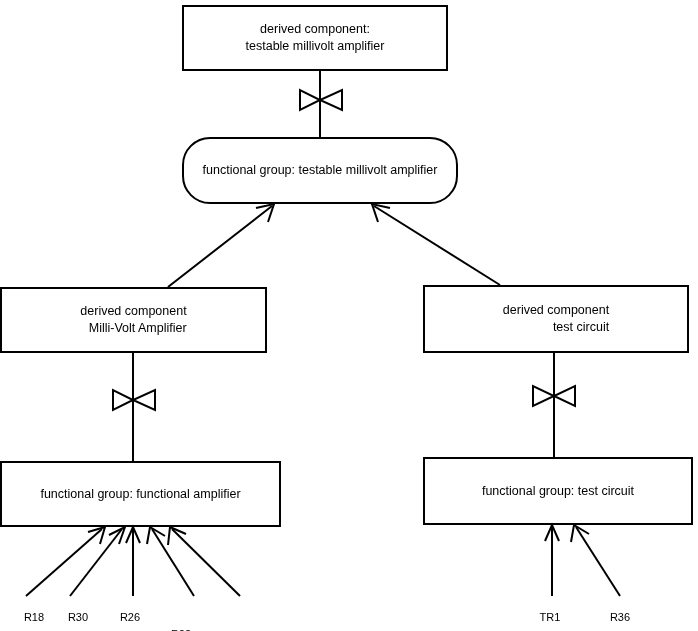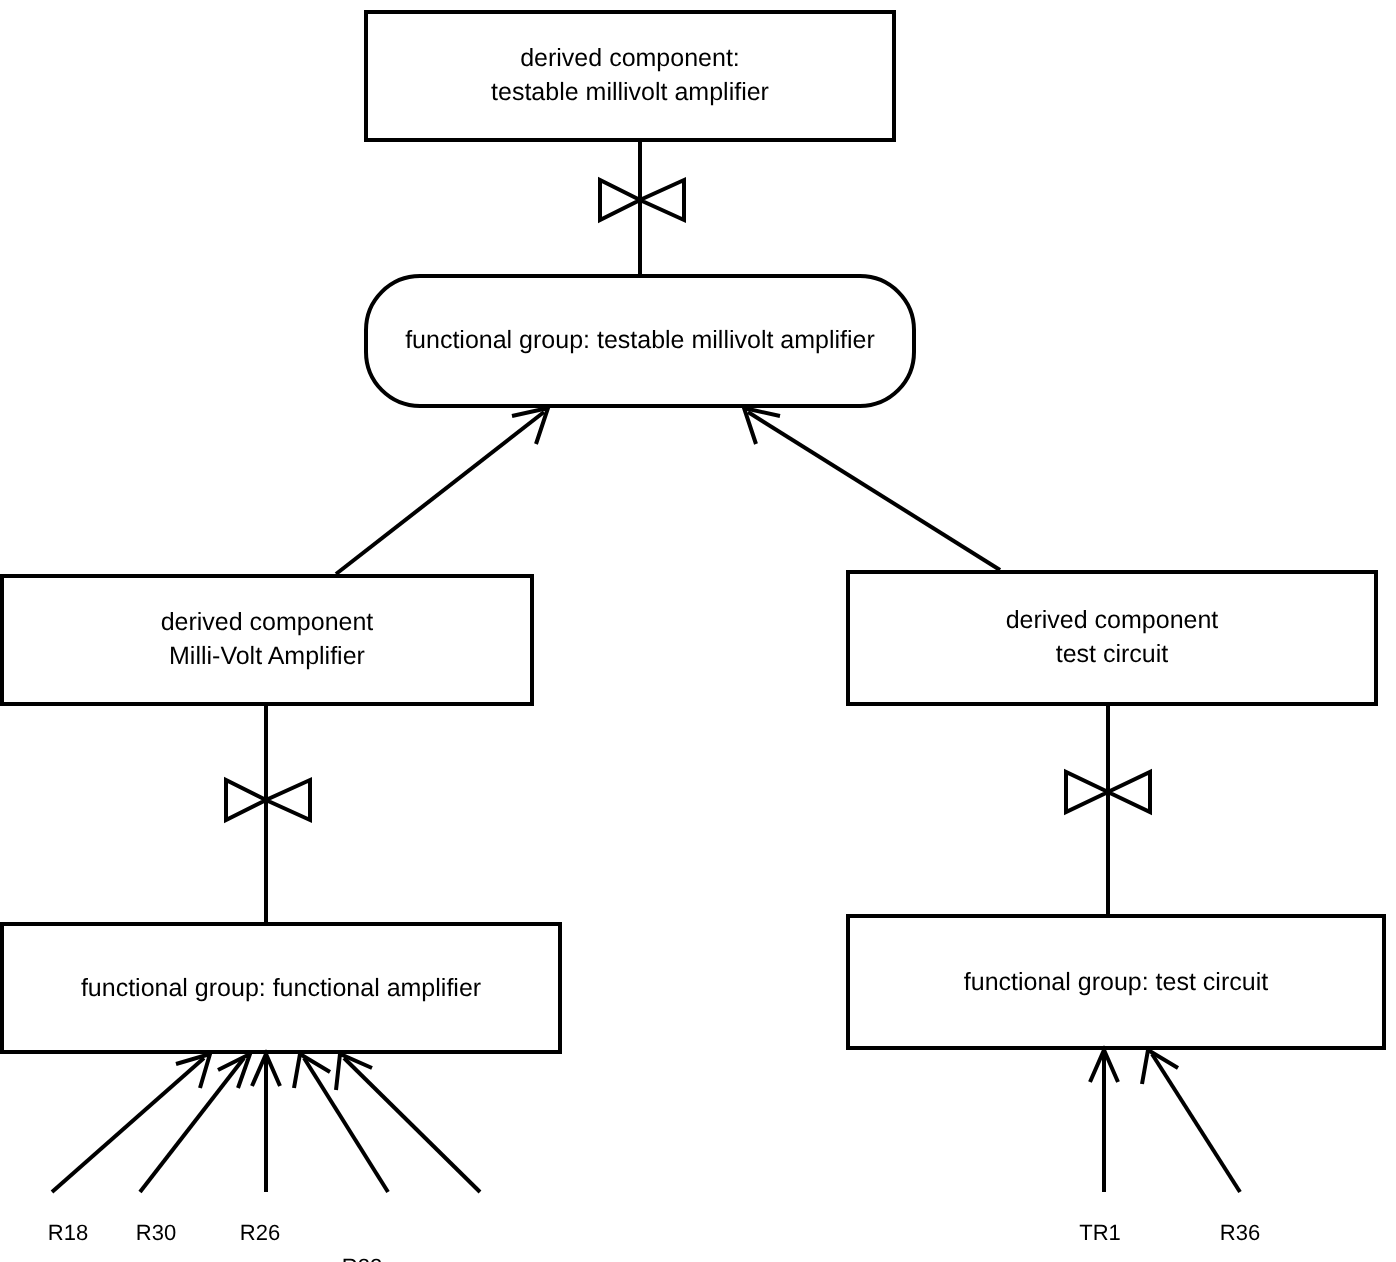--- a/index.html
+++ b/index.html
@@ -22,21 +22,21 @@
     background: #ffffff;
     display: flex;
     align-items: center;
     justify-content: center;
   }
   .box-text {
     font-size: 12.5px;
     color: #000000;
     line-height: 17px;
     white-space: pre-line;
-    text-align: center;
+    text-align: right;
   }
   .box-text.center {
     text-align: center;
   }
   .leaf-label {
     position: absolute;
     font-size: 11px;
     color: #000000;
     white-space: nowrap;
     text-align: center;

